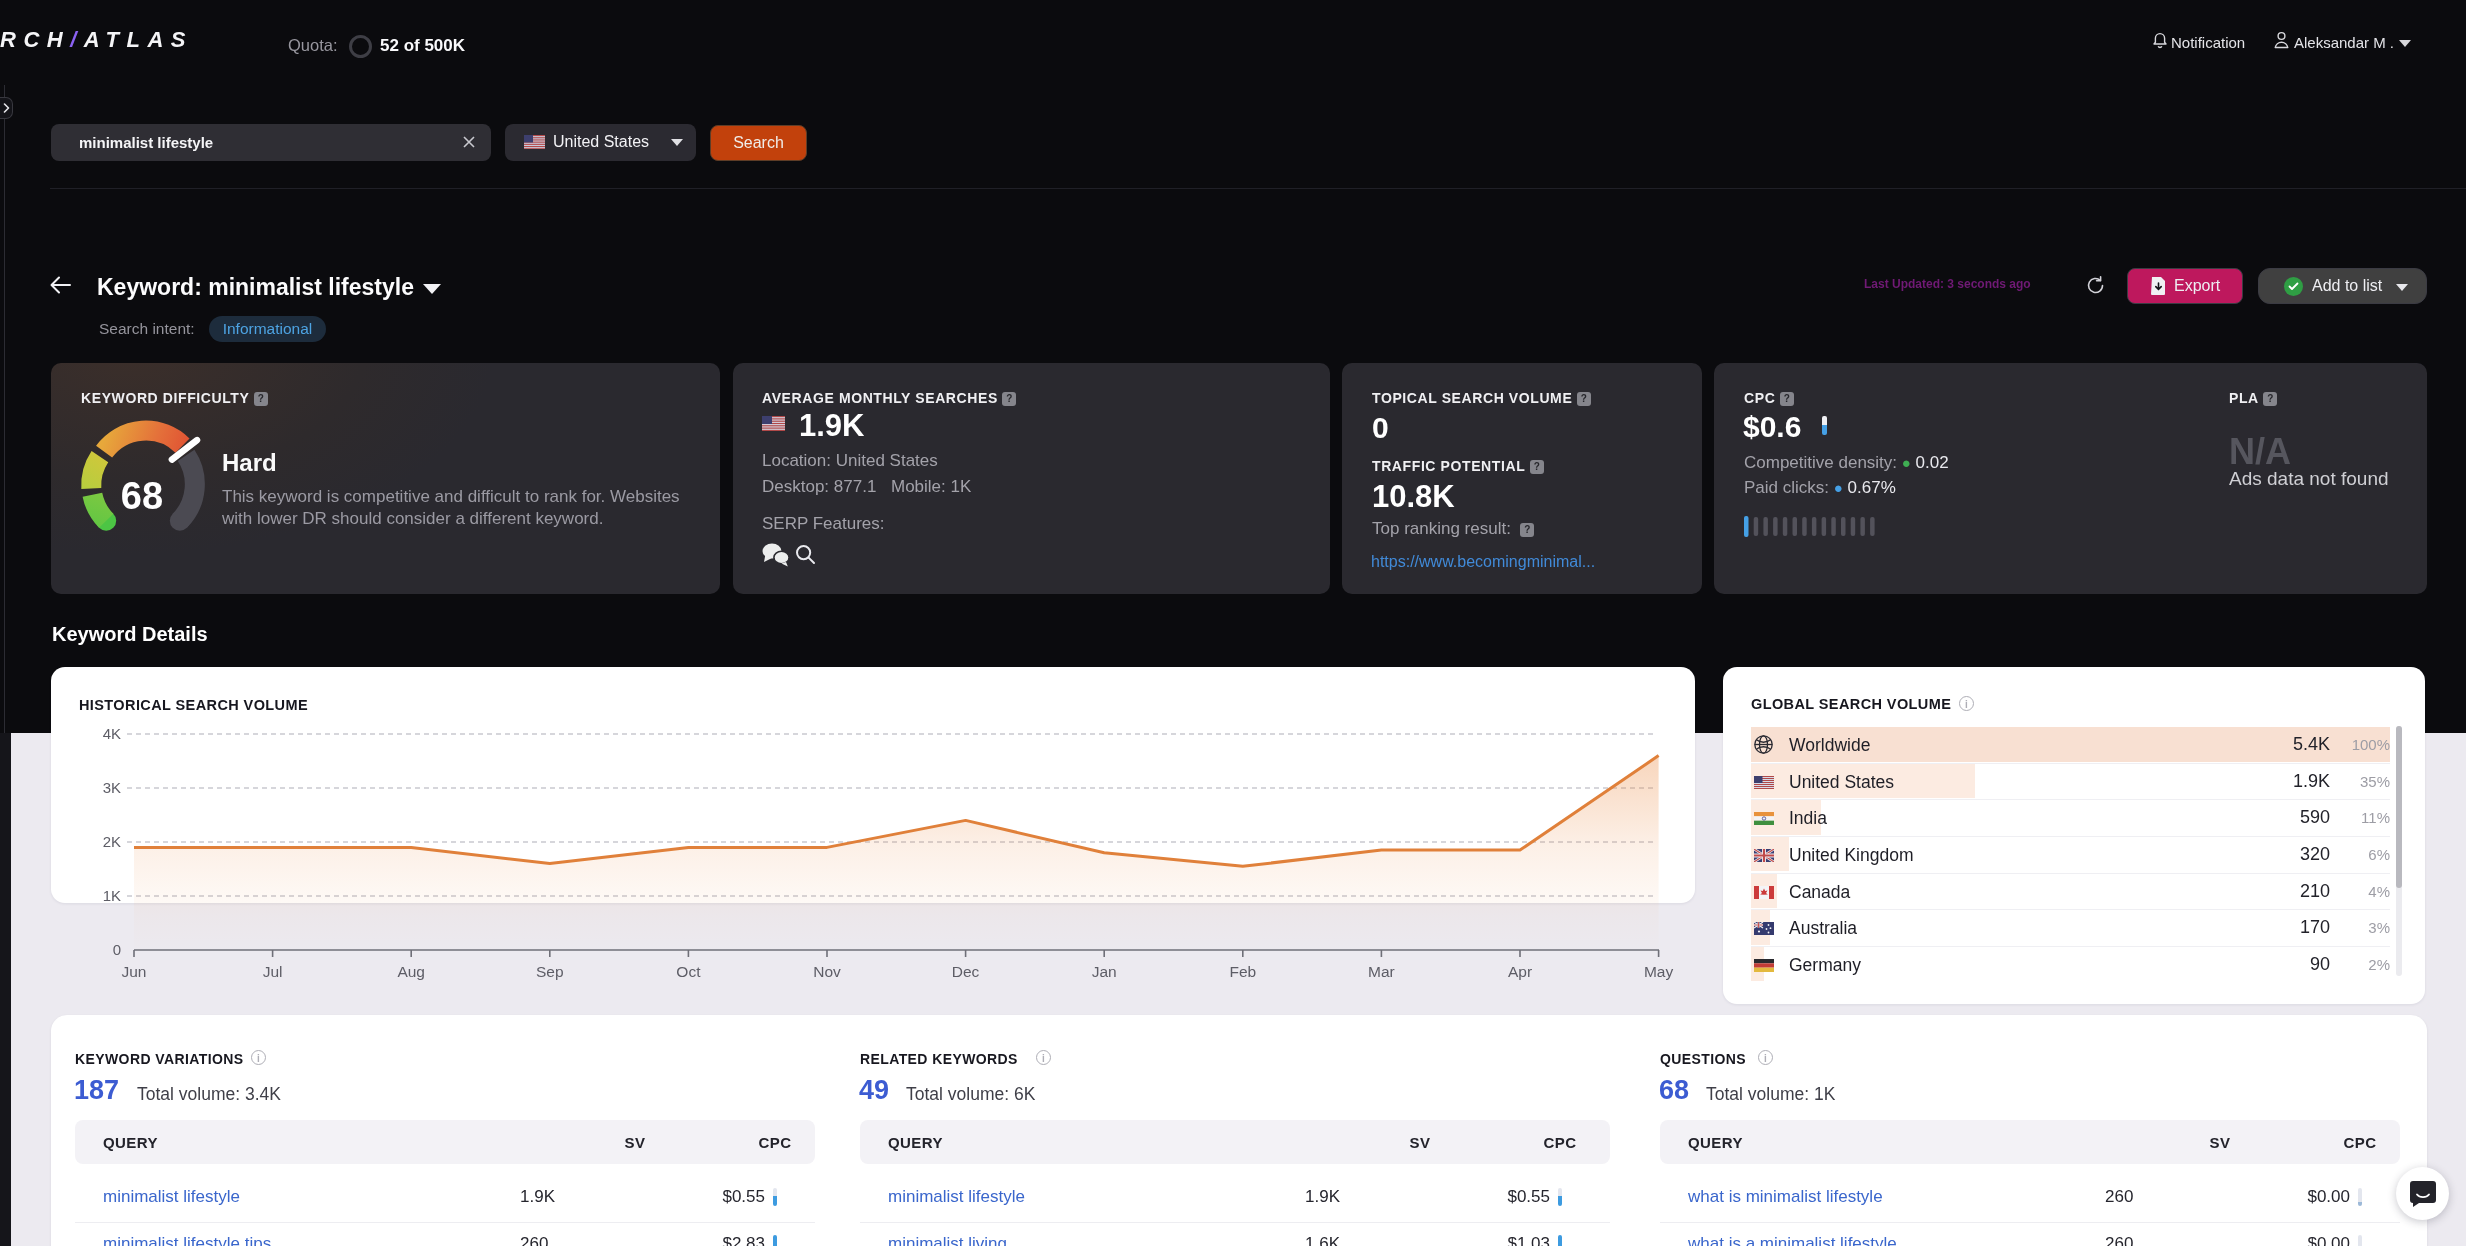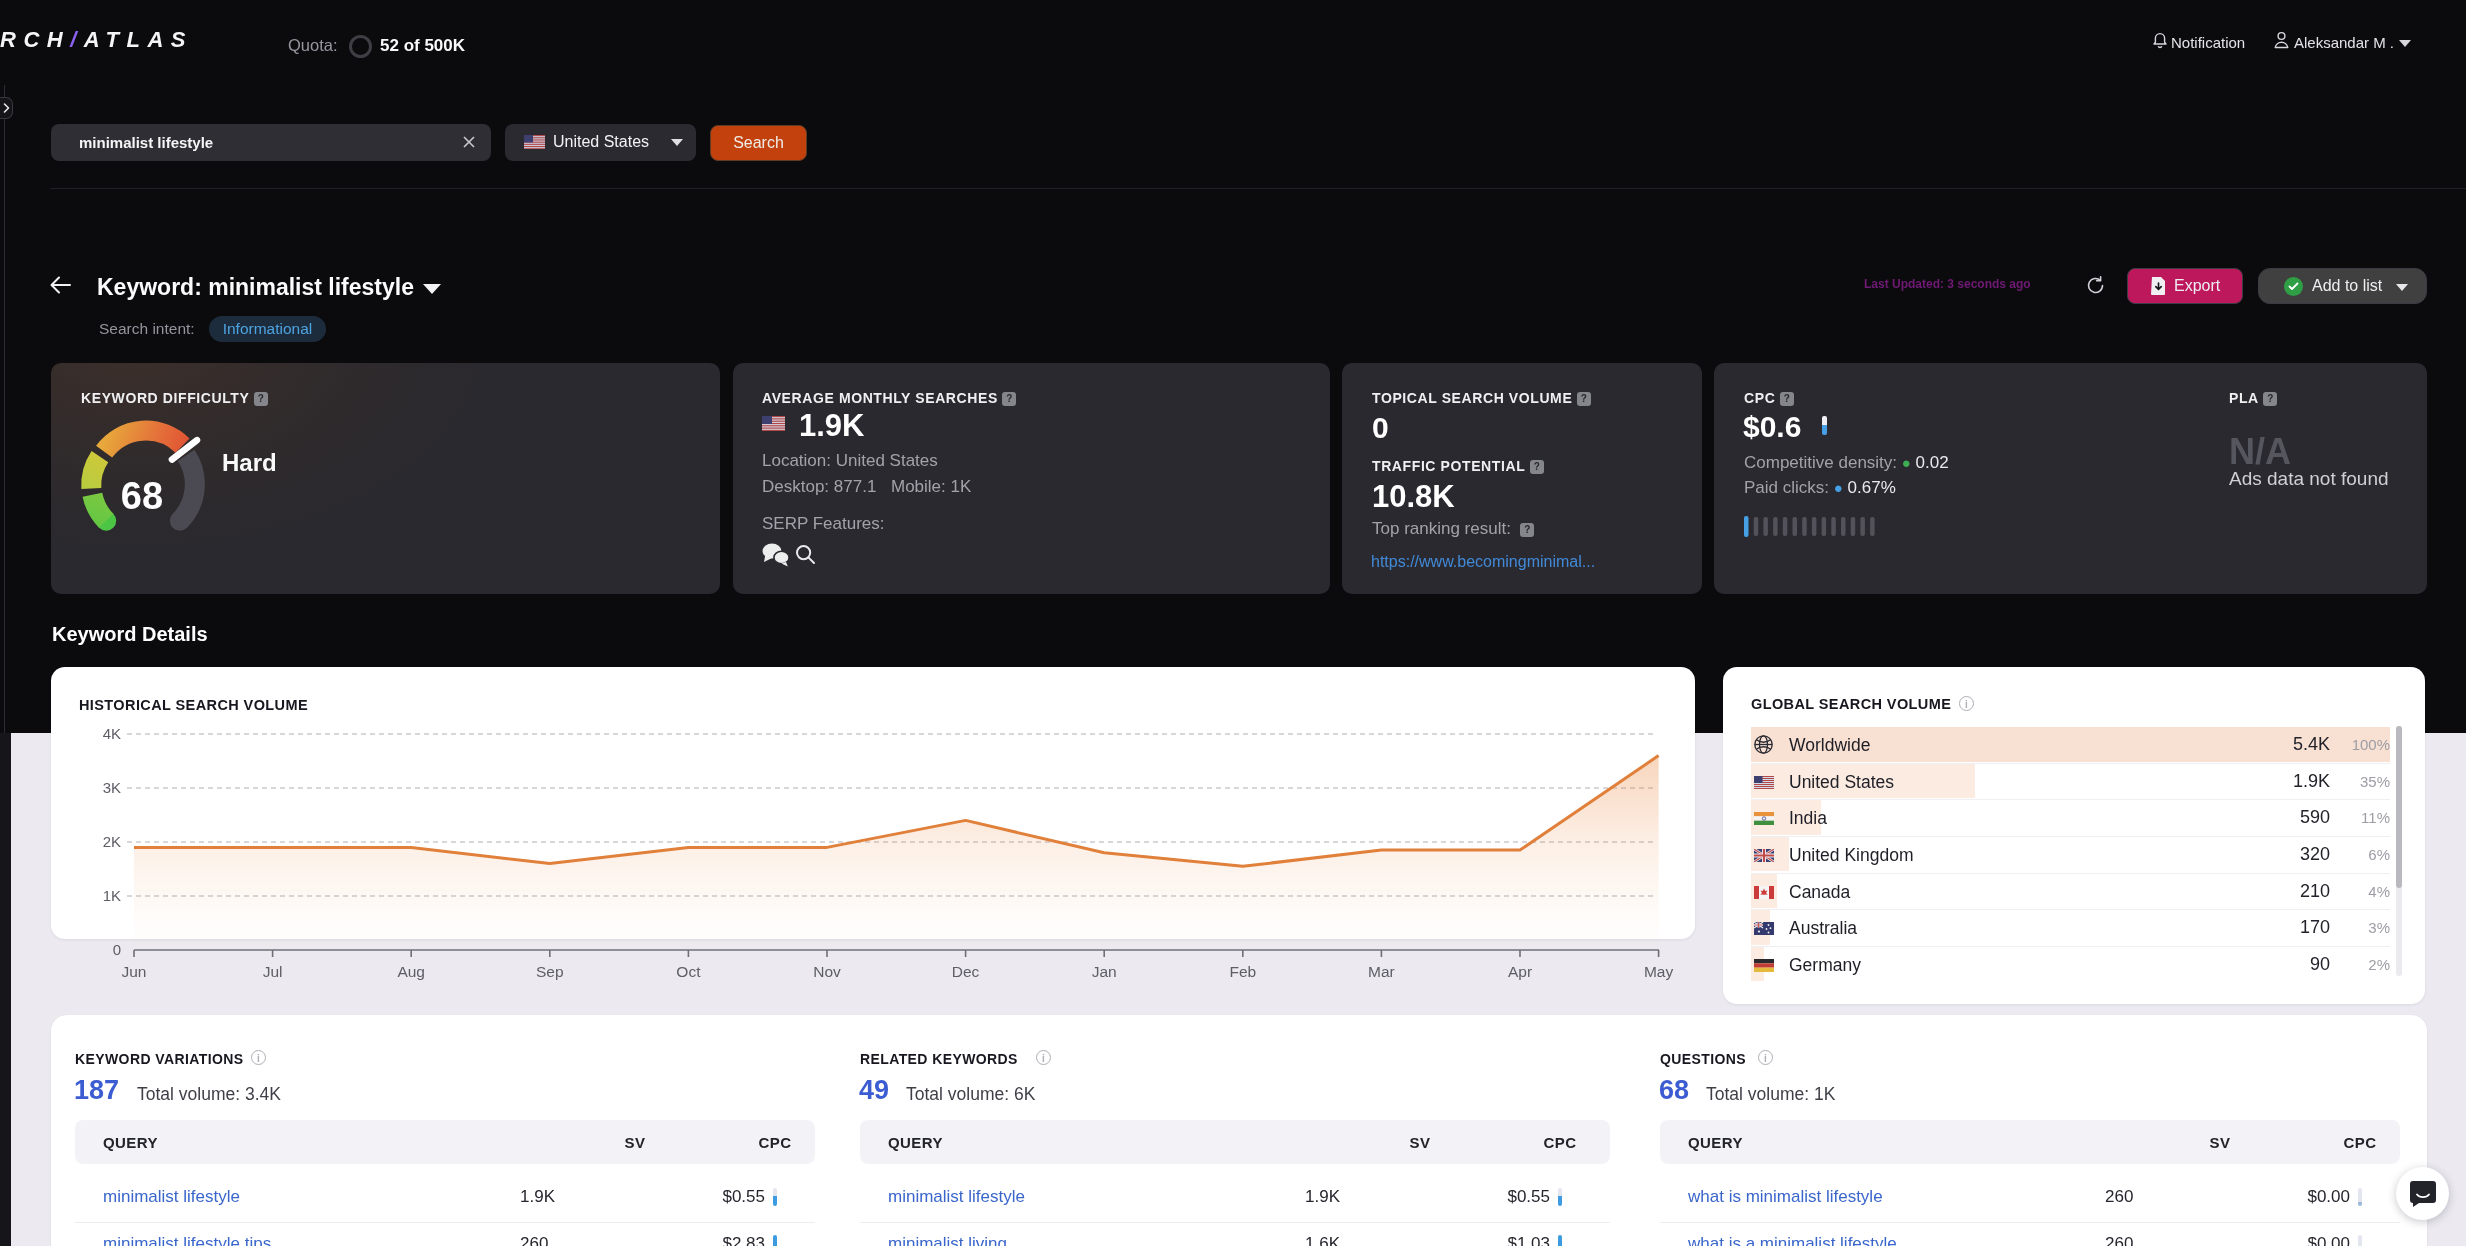--- a/index.html
+++ b/index.html
@@ -121,20 +121,21 @@
     <circle cx="28.2" cy="101.8" r="10" fill="#4cc544"></circle>
     <path d="M 28.2 101.8 A 52 52 0 0 1 14.4 75.7" stroke="url(#gseg1)" stroke-width="20"></path>
     <path d="M 13.3 69.5 A 52 52 0 0 1 21.9 37.6" stroke="url(#gseg2)" stroke-width="20"></path>
     <path d="M 26.1 32.6 A 52 52 0 0 1 104.5 26.6" stroke="url(#gseg3)" stroke-width="20"></path>
     <circle cx="101.8" cy="101.8" r="10" fill="#4b4a52"></circle>
     <path d="M 108.1 36.4 A 52 52 0 0 1 101.8 101.8" stroke="#4b4a52" stroke-width="20"></path>
     <path d="M 93.9 40.6 L 119 21.1" stroke="#ffffff" stroke-width="6.5" stroke-linecap="round"></path>
   </svg>
   <div class="abs" style="left:52px; top:112px; width:78px; text-align:center; font-size:38px; font-weight:bold; color:#ffffff;">68</div>
   <div class="abs" style="left:171px; top:86px; font-size:24px; font-weight:bold; color:#fafafa;">Hard</div>
+  <div class="abs" style="left:171px; top:123px; font-size:17px; color:#9b9aa3; line-height:22px; width:480px;">This keyword is competitive and difficult to rank for. Websites with lower DR should consider a different keyword.</div>
 </div>
 
 <div class="card" style="left:733px; width:597px;">
   <div class="abs" style="left:29px; top:26px;"><span class="ctitle">AVERAGE MONTHLY SEARCHES</span> <span class="qbadge">?</span></div>
   <div class="abs" style="left:29px; top:53px; width:23px; height:15px;">
     <svg width="23" height="15" viewBox="0 0 23 15">
       <rect width="23" height="15" fill="#d8d9e6"></rect>
       <rect y="0" width="23" height="1.2" fill="#b04848"></rect>
         <rect y="2.3" width="23" height="1.2" fill="#b04848"></rect>
         <rect y="4.6" width="23" height="1.2" fill="#b04848"></rect>
@@ -195,21 +196,21 @@
         <rect x="126.1" y="1" width="4.5" height="19" rx="2" fill="#53525b"></rect>
     </svg>
   </div>
   <div class="abs" style="left:515px; top:26px;"><span class="ctitle">PLA</span> <span class="qbadge">?</span></div>
   <div class="abs" style="left:515px; top:68px; font-size:36px; font-weight:bold; color:#56565e;">N/A</div>
   <div class="abs" style="left:515px; top:105px; font-size:19px; color:#cfcfd4;">Ads data not found</div>
 </div>
 
 <div class="abs" style="left:52px; top:623px; font-size:20px; font-weight:bold; color:#ffffff;">Keyword Details</div>
 
-<div class="wcard" style="left:51px; top:667px; width:1644px; height:272px;">
+<div class="wcard" style="left:51px; top:667px; width:1644px; height:236px;">
   <div class="abs sechead" style="left:28px; top:30px; font-size:14.5px;">HISTORICAL SEARCH VOLUME</div>
   <svg class="abs" style="left:0; top:0;" width="1644" height="320" viewBox="0 0 1644 320" fill="none">
     <defs>
       <linearGradient id="areafill" x1="0" y1="88" x2="0" y2="290" gradientUnits="userSpaceOnUse">
         <stop offset="0" stop-color="#eb8b44" stop-opacity="0.36"></stop>
         <stop offset="0.45" stop-color="#eb8b44" stop-opacity="0.13"></stop>
         <stop offset="0.8" stop-color="#eb8b44" stop-opacity="0.03"></stop>
         <stop offset="1" stop-color="#eb8b44" stop-opacity="0"></stop>
       </linearGradient>
     </defs>

